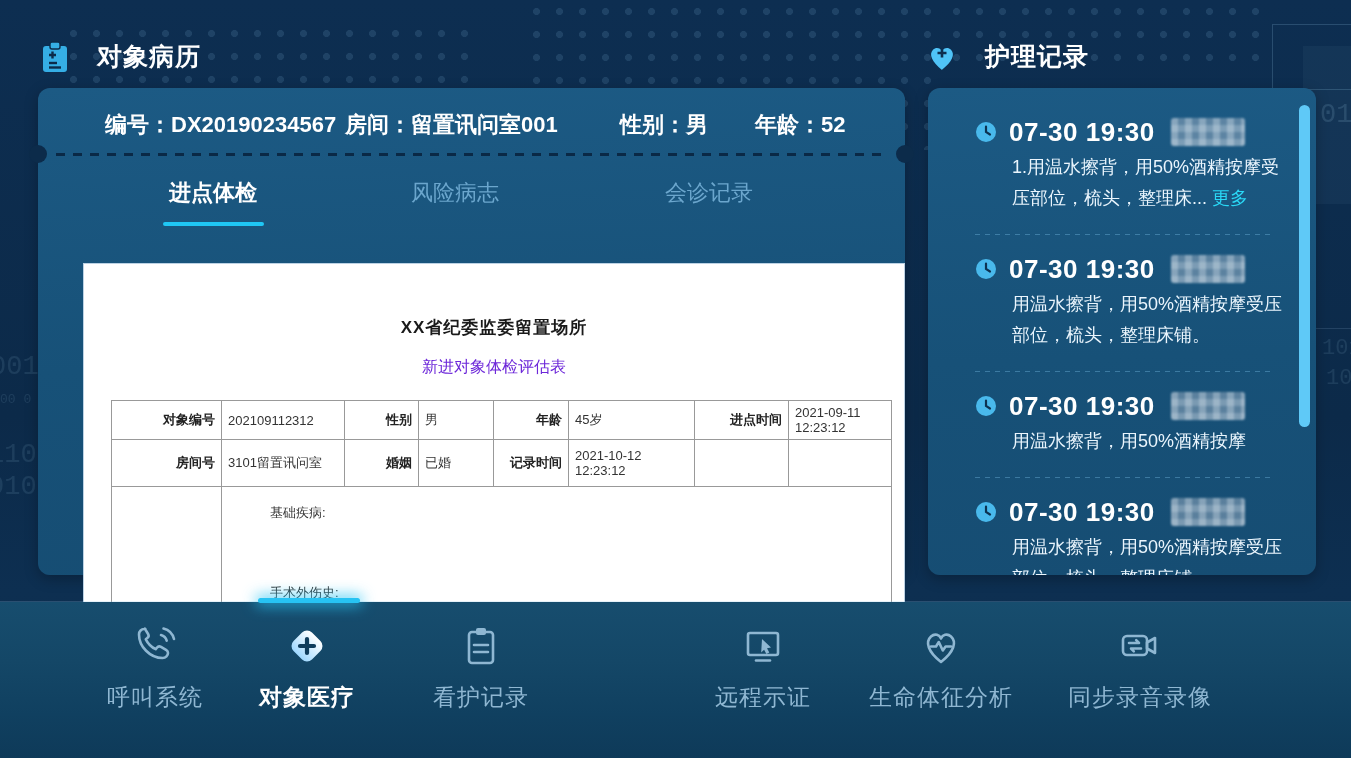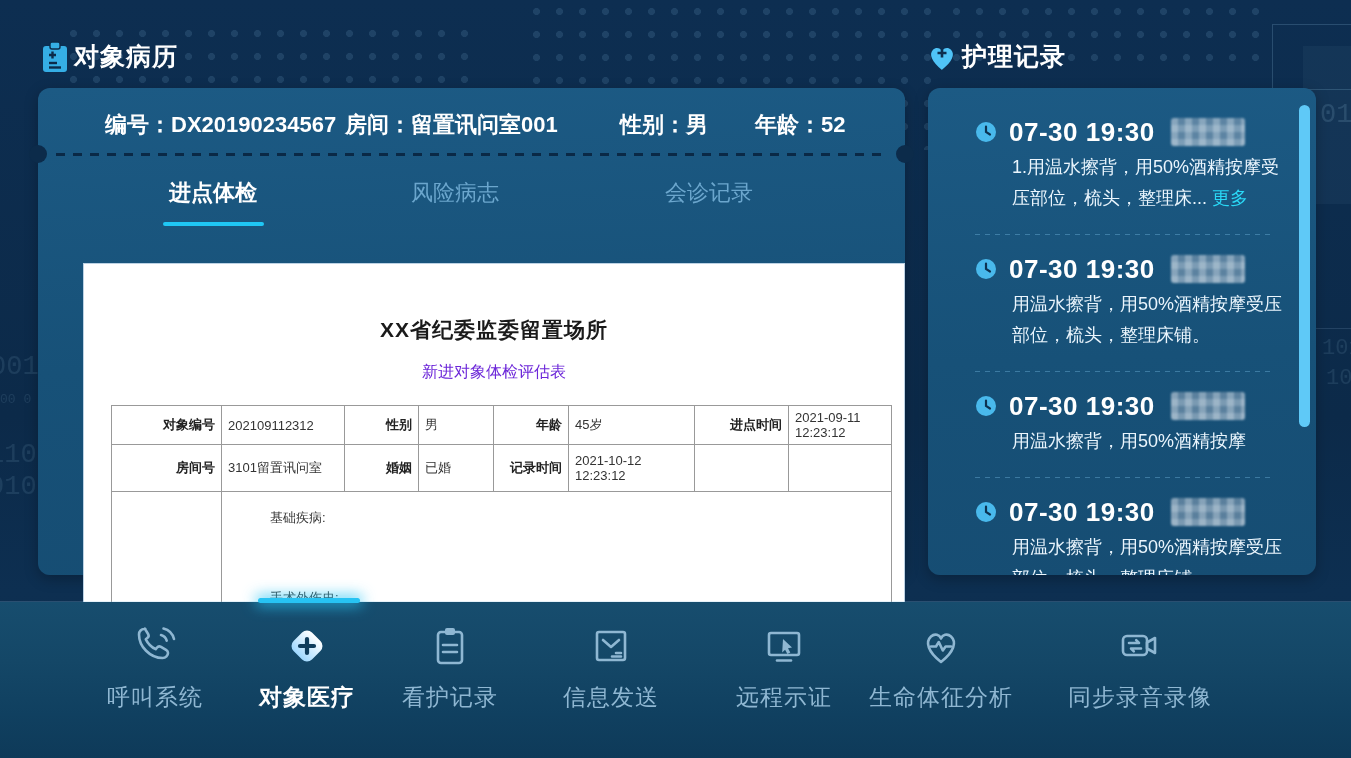--- a/index.html
+++ b/index.html
@@ -27,21 +27,21 @@
   .bin-9{left:640px;top:681px;font-size:15px;}
   .bin-10{left:918px;top:712px;font-size:19px;}
   .bin-11{left:985px;top:739px;font-size:17px;}
   .frame-box{position:absolute;border:1px solid rgba(140,190,225,.22);pointer-events:none;}
   .frame-bl{left:-1px;top:618px;width:57px;height:116px;}
   .frame-tr{left:1272px;top:24px;width:90px;height:64px;}
   .fill-tr{position:absolute;left:1303px;top:46px;width:48px;height:158px;background:rgba(165,210,240,.05);pointer-events:none;}
   .line-right{position:absolute;left:1316px;top:328px;width:35px;height:1px;background:rgba(165,210,240,.15);pointer-events:none;}
 
   
-  .section-title{position:absolute;display:flex;align-items:center;gap:4px;}
+  .section-title{position:absolute;display:flex;align-items:center;gap:27px;}
   .section-title .txt{font-size:25px;font-weight:bold;letter-spacing:1px;color:#fff;}
   .title-left{left:40px;top:40px;}
   .title-right{left:926px;top:40px;}
 
   
   .panel{
     position:absolute;border-radius:12px;
     background:linear-gradient(178deg,#1c5a84 0%,#175178 55%,#164d73 100%);
     box-shadow:0 4px 14px rgba(0,0,0,.25);
   }
@@ -57,21 +57,21 @@
   .notch-l{left:-9px;} .notch-r{right:-9px;}
 
   
   .tab{position:absolute;top:90px;transform:translateX(-50%);font-size:22px;color:#6ba6cd;cursor:pointer;white-space:nowrap;}
   .tab.active{color:#fff;font-weight:bold;}
   .tab-underline{position:absolute;left:125px;top:134px;width:101px;height:4px;border-radius:2px;background:#1fc7f5;}
 
   
   .doc{position:absolute;left:45px;top:175px;width:820px;height:388px;background:#fff;overflow:hidden;
        border:1px solid #bcd2e4;color:#222;}
-  .doc-title{margin-top:52px;text-align:center;font-size:21px;font-weight:bold;color:#1a1a1a;letter-spacing:1px;}
+  .doc-title{margin-top:52px;text-align:center;font-size:17px;font-weight:bold;color:#1a1a1a;letter-spacing:1px;}
   .doc-subtitle{margin-top:18px;text-align:center;font-size:16px;color:#6d28d9;}
   table.med{border-collapse:collapse;margin:22px 0 0 27px;table-layout:fixed;width:780px;font-size:13px;color:#333;}
   table.med td{border:1px solid #999;padding:3px 6px;height:32px;word-wrap:break-word;}
   table.med td.lbl{font-weight:bold;text-align:right;color:#222;}
   table.med tr.r2 td{height:40px;}
   table.med td.tall{height:150px;vertical-align:top;}
   .detail-line{font-size:13px;color:#333;margin-left:42px;margin-top:14px;}
   .detail-line.second{margin-top:62px;}
 
   
@@ -95,22 +95,22 @@
   .bottom-bar{position:absolute;left:0;top:602px;width:1351px;height:156px;
     background:linear-gradient(180deg,#174d6e 0%,#144767 38%,#104060 72%,#0e3a59 100%);}
   .bar-topline{position:absolute;left:0;top:-1px;width:100%;height:1px;background:rgba(146,196,226,.22);}
   .nav-indicator{position:absolute;left:258px;top:-4px;width:102px;height:5px;border-radius:3px;
     background:#27c3f3;box-shadow:0 0 14px 3px rgba(39,195,243,.75);}
   .nav-item{position:absolute;top:20px;transform:translateX(-50%);display:flex;flex-direction:column;align-items:center;
     color:#8fb7d2;cursor:pointer;}
   .nav-item .lbl{margin-top:12px;font-size:23px;white-space:nowrap;letter-spacing:1px;}
   .nav-item.active{color:#eaf6ff;}
   .nav-item.active .lbl{color:#fff;font-weight:bold;}
-  .ni-1{left:155px;} .ni-2{left:307px;} .ni-3{left:450px;} .ni-4{left:611px;}
-  .ni-5{left:784px;} .ni-6{left:941px;} .ni-7{left:1140px;}
+  .ni-1{left:155px;} .ni-2{left:307px;} .ni-3{left:481px;} .ni-4{left:611px;}
+  .ni-5{left:763px;} .ni-6{left:941px;} .ni-7{left:1140px;}
 </style>
 </head>
 <body>
 
 <div class="stage">
 
   <div class="dots dots-a"></div>
   <div class="dots dots-b"></div>
   <div class="dots dots-c"></div>
   <span class="bin bin-0">0010(</span>
@@ -298,28 +298,20 @@
 
     <div class="nav-item ni-3">
       <svg width="48" height="48" viewBox="0 0 48 48" fill="none" stroke="currentColor" stroke-width="2.6" stroke-linecap="round" stroke-linejoin="round">
         <rect x="12" y="10" width="24" height="31" rx="3"></rect>
         <rect x="19" y="6" width="10" height="7" rx="2" fill="currentColor" stroke="none"></rect>
         <path d="M17 23h14M17 30h14"></path>
       </svg>
       <span class="lbl">看护记录</span>
     </div>
 
-    <div class="nav-item ni-4">
-      <svg width="48" height="48" viewBox="0 0 48 48" fill="none" stroke="currentColor" stroke-width="2.6" stroke-linecap="round" stroke-linejoin="round">
-        <rect x="10" y="10" width="28" height="28" rx="2"></rect>
-        <path d="M16 18l8 7 8-7"></path>
-        <path d="M29 31h5M25 34.5h9"></path>
-      </svg>
-      <span class="lbl">信息发送</span>
-    </div>
 
     <div class="nav-item ni-5">
       <svg width="48" height="48" viewBox="0 0 48 48" fill="none" stroke="currentColor" stroke-width="2.6" stroke-linecap="round" stroke-linejoin="round">
         <rect x="9" y="11" width="30" height="22" rx="2"></rect>
         <path d="M17 38.5h14"></path>
         <path d="M23 17l9 8.5-4 .7 2.3 4.3-2.9 1.5-2.3-4.3-2.9 2.8z" fill="currentColor" stroke="none"></path>
       </svg>
       <span class="lbl">远程示证</span>
     </div>
 

